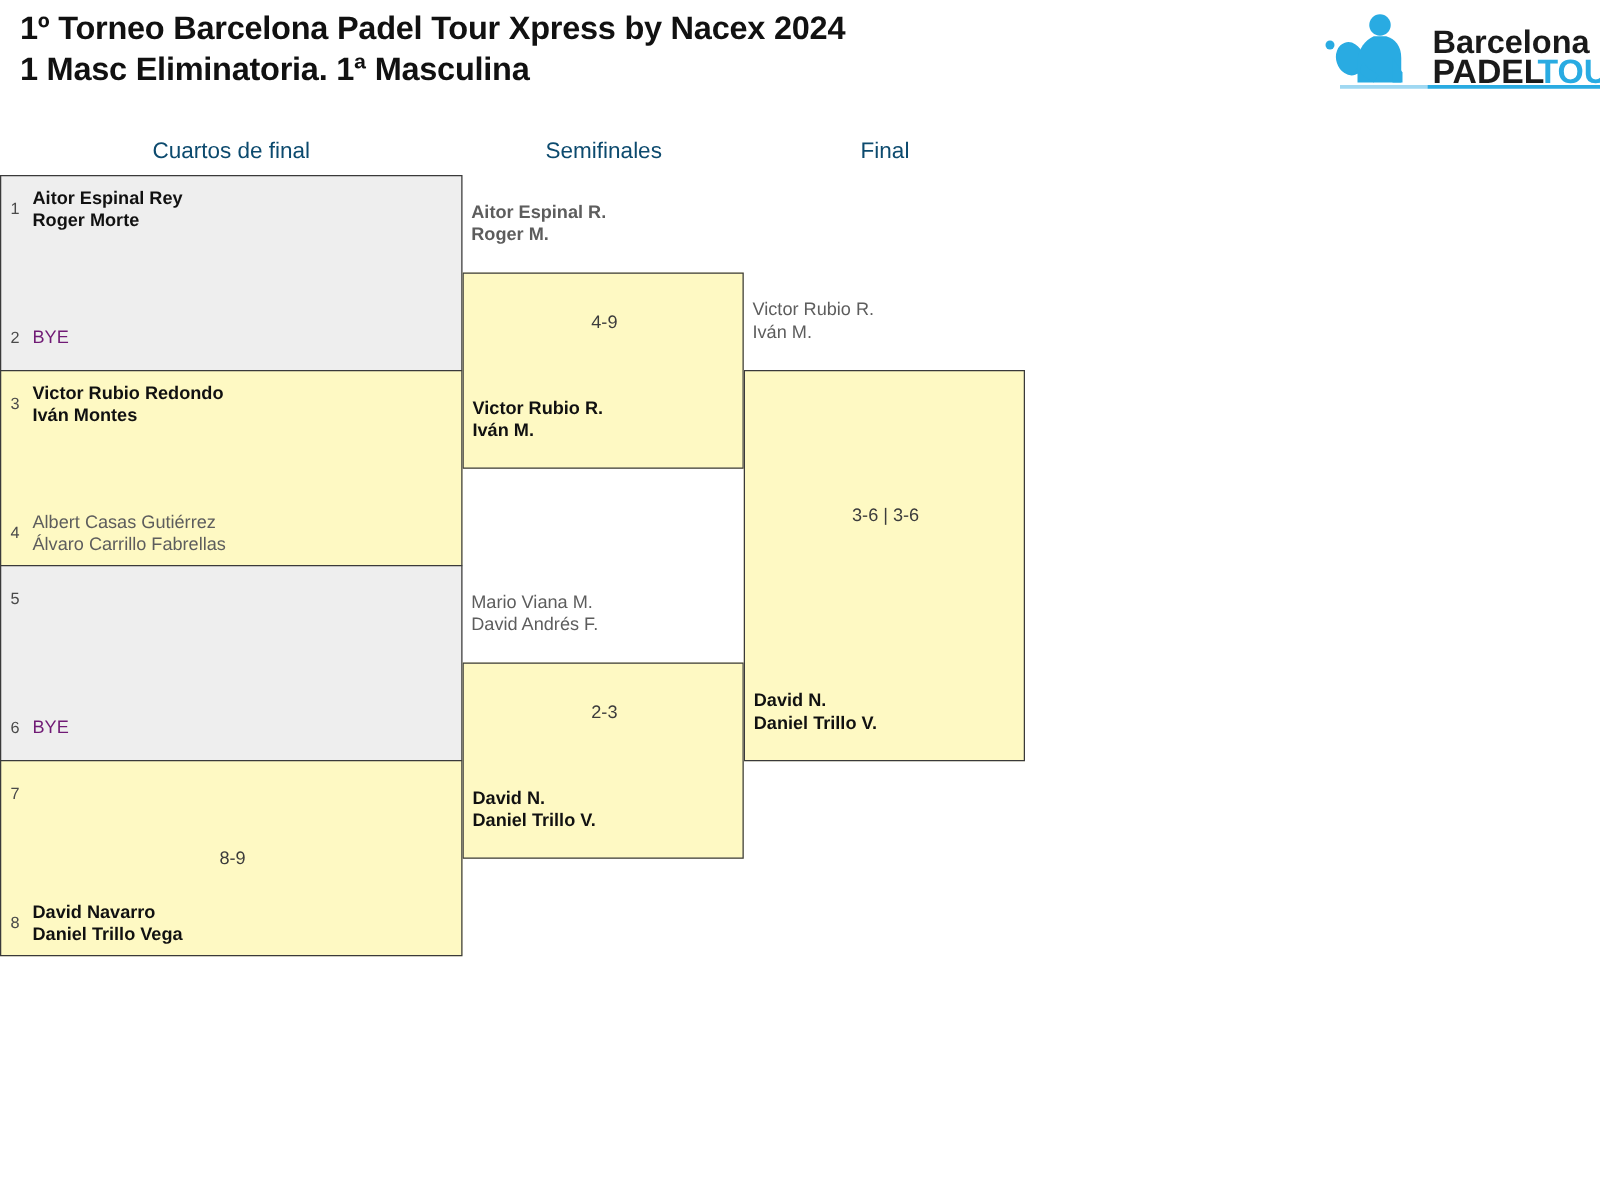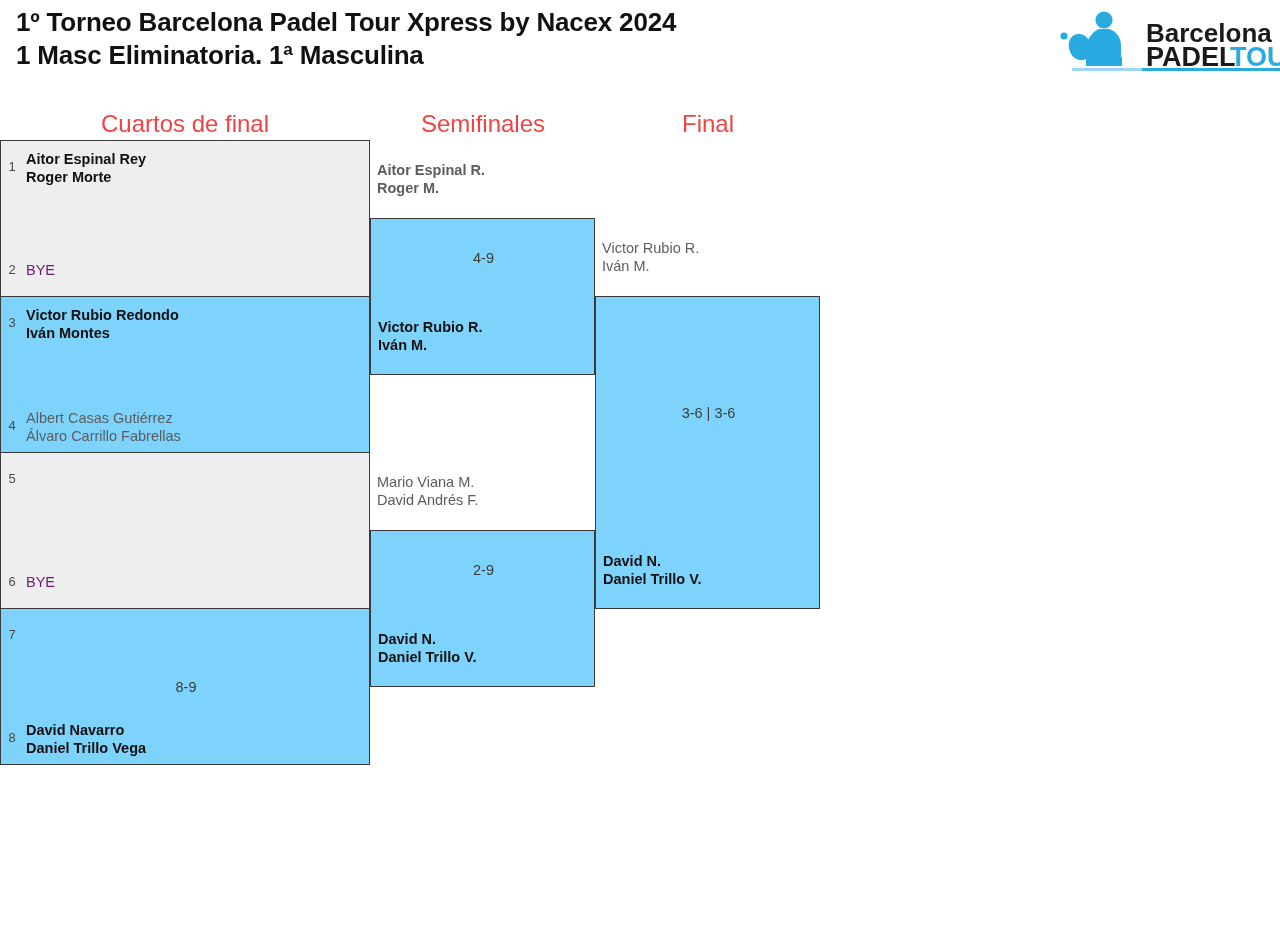--- a/index.html
+++ b/index.html
@@ -16,32 +16,32 @@
   #title-block{position:absolute;left:0;top:6px;}
   .title-line{
     font-size:26px;font-weight:700;letter-spacing:-0.2px;
     line-height:33px;color:#111;white-space:nowrap;
   }
   #logo{position:absolute;left:1038px;top:6px;width:232px;height:70px;}
   #logo svg{display:block;}
 
   
   .round-header{
-    position:absolute;font-size:24px;font-weight:400;color:#ef4444;
+    position:absolute;font-size:18px;font-weight:400;color:#0c4a6e;
     text-align:center;white-space:nowrap;
   }
 
   
   #bracket{position:absolute;left:0;top:0;width:1280px;height:949px;}
 
   .match-box{
     position:absolute;
     border:1px solid #3a3a3a;
     box-sizing:border-box;
-    background:#7dd3fc;
+    background:#fef9c3;
   }
   .match-box.shaded{background:#eeeeee;}
 
   .team{
     position:absolute;
     font-size:14.5px;
     line-height:18px;
     white-space:nowrap;
   }
   .team .l1,.team .l2{display:block;}
@@ -156,21 +156,21 @@
       <span class="l1">Victor Rubio R.</span>
       <span class="l2">Iván M.</span>
     </div>
   </div>
 
   <div class="team loser" style="left:377px;top:473px;">
     <span class="l1">Mario Viana M.</span>
     <span class="l2">David Andrés F.</span>
   </div>
   <div class="match-box" style="left:370px;top:530px;width:225px;height:157px;">
-    <div class="score" style="left:0px;top:31px;width:225px;">2-9</div>
+    <div class="score" style="left:0px;top:31px;width:225px;">2-3</div>
     <div class="team winner" style="left:7px;top:99px;">
       <span class="l1">David N.</span>
       <span class="l2">Daniel Trillo V.</span>
     </div>
   </div>
 
   <div class="team loser" style="left:602px;top:239px;">
     <span class="l1">Victor Rubio R.</span>
     <span class="l2">Iván M.</span>
   </div>

